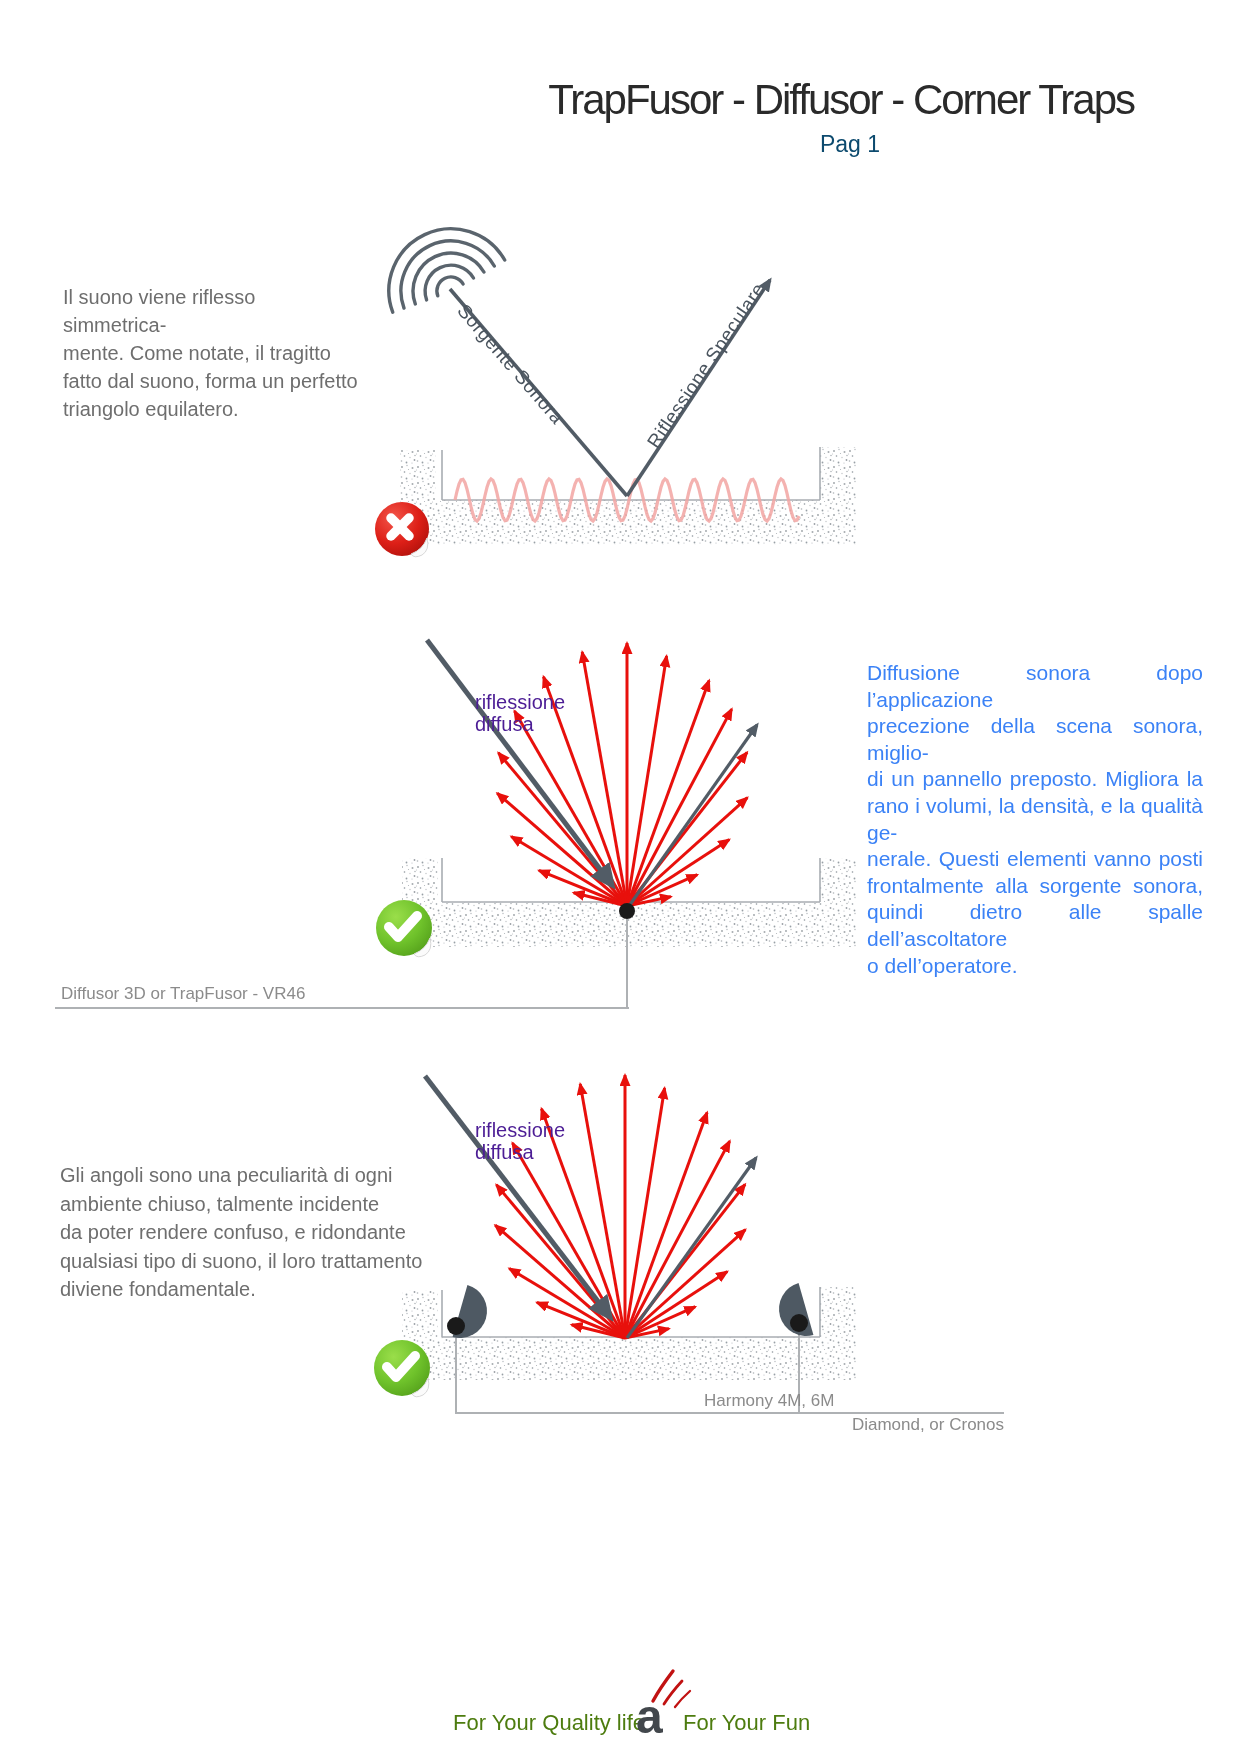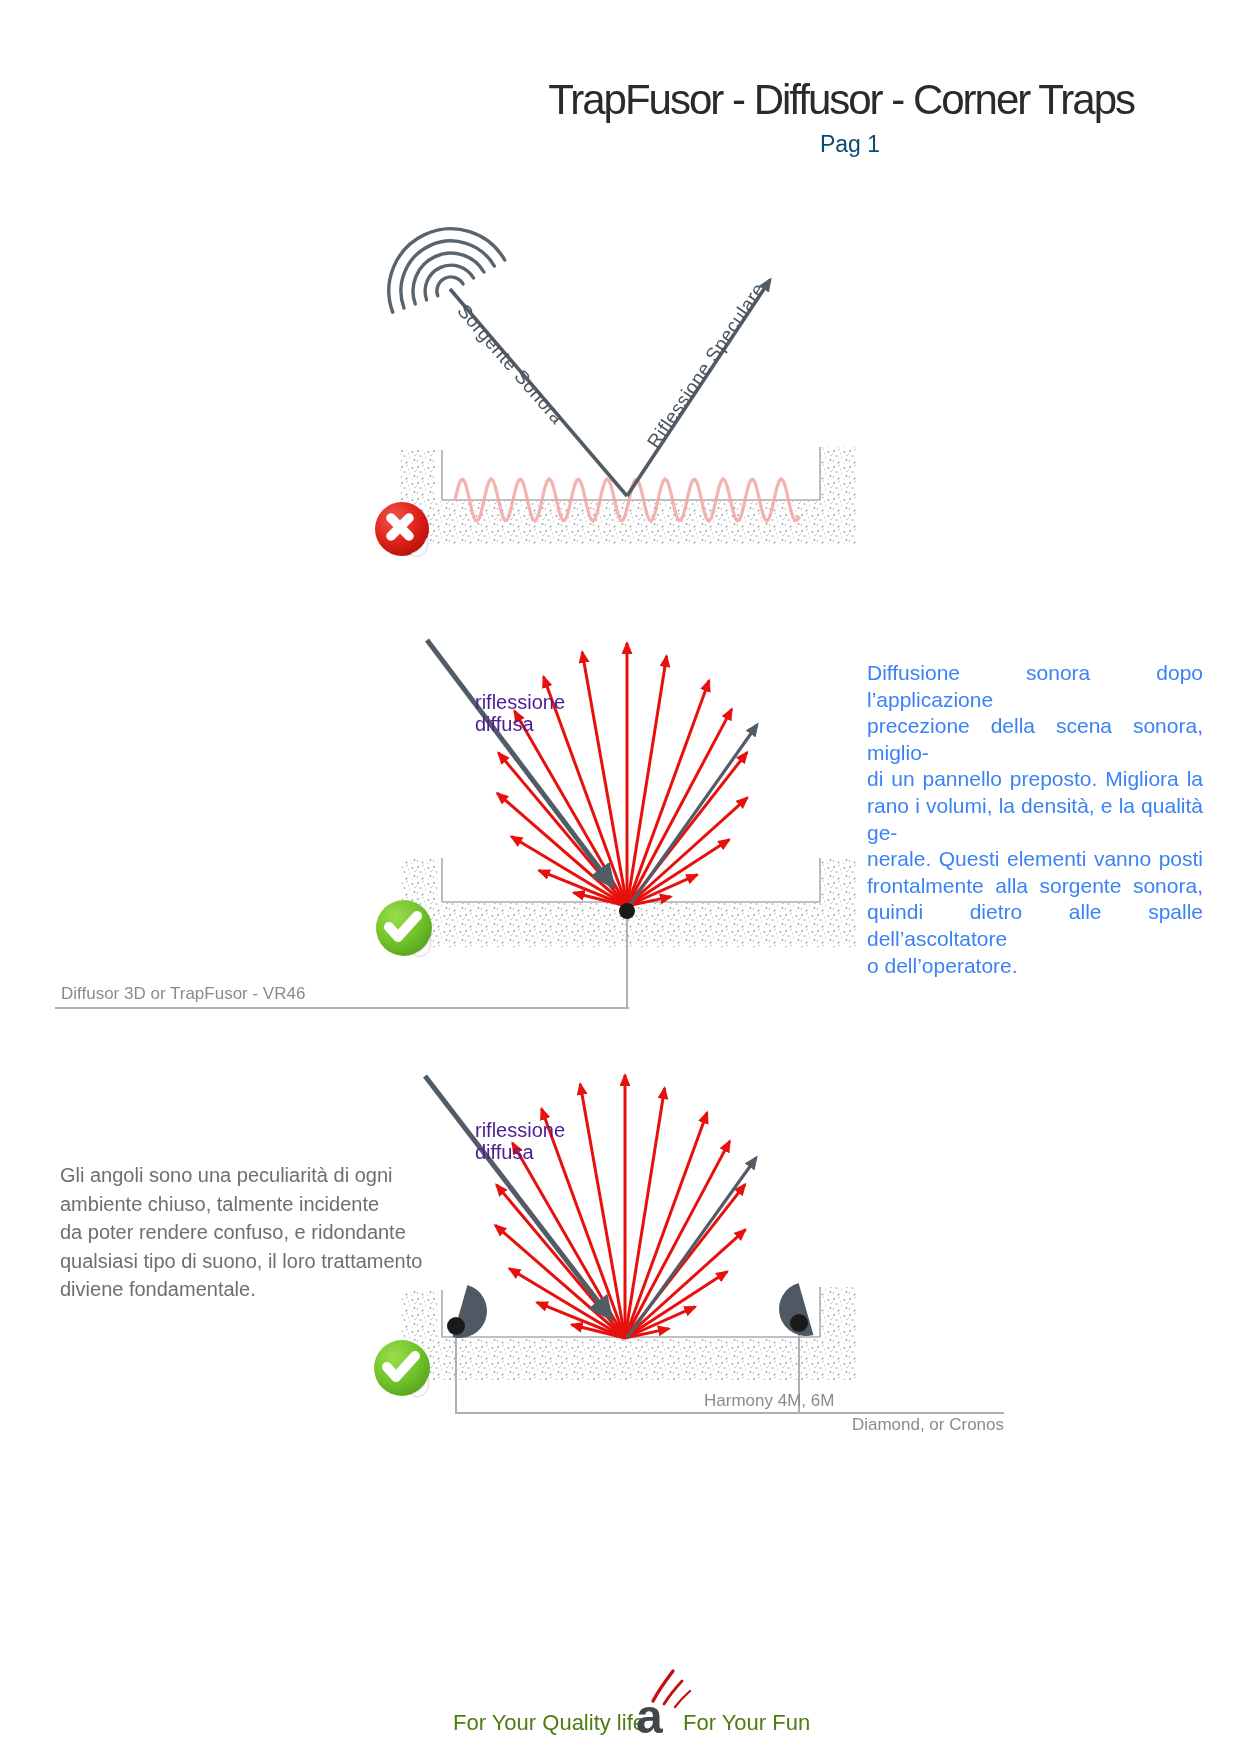--- a/index.html
+++ b/index.html
@@ -188,20 +188,24 @@
     <g stroke="#c11212" fill="none" stroke-linecap="round">
       <path d="M653,1701 Q660,1688 673,1671" stroke-width="3.4"></path>
       <path d="M664,1704 Q671,1693 682,1681" stroke-width="2.8"></path>
       <path d="M675,1707 Q681,1699 690,1691" stroke-width="2.3"></path>
     </g>
   </svg>
 
   <div class="txt" id="title">TrapFusor - Diffusor -  Corner Traps</div>
   <div class="txt" id="pagenum">Pag 1</div>
 
+  <div class="txt para" id="para1">Il suono viene riflesso simmetrica-
+mente. Come notate, il tragitto
+fatto dal suono, forma un perfetto
+triangolo equilatero.</div>
 
   <div class="txt raylabel" id="lbl-sorgente">Sorgente Sonora</div>
   <div class="txt raylabel" id="lbl-speculare">Riflessione Speculare</div>
 
   <div class="txt" id="para2">
     <div class="j">Diffusione sonora dopo l’applicazione</div>
     <div class="j">precezione della scena sonora, miglio-</div>
     <div class="j">di un pannello preposto.  Migliora la</div>
     <div class="j">rano i volumi, la densità, e la qualità ge-</div>
     <div class="j">nerale. Questi elementi vanno posti</div>

